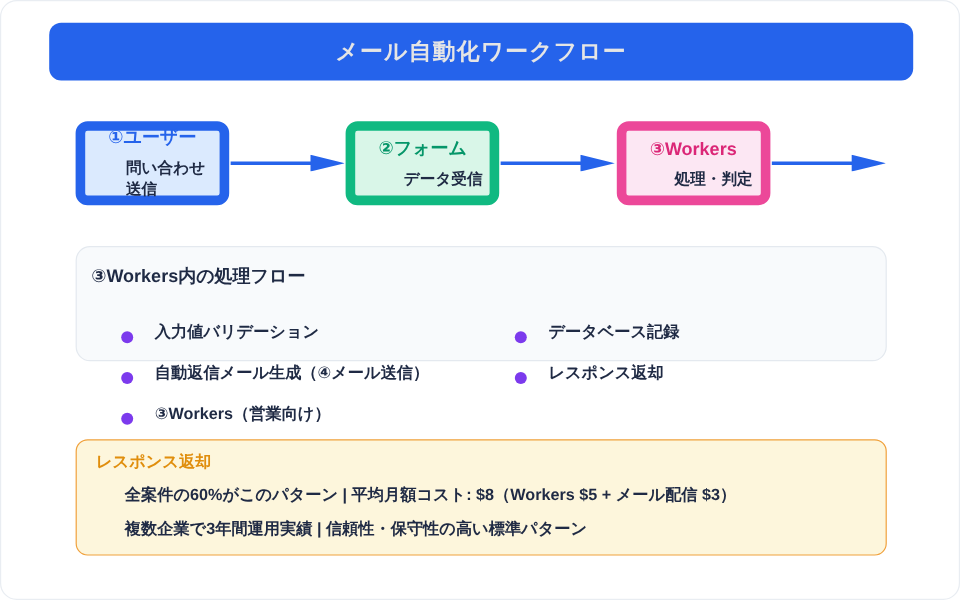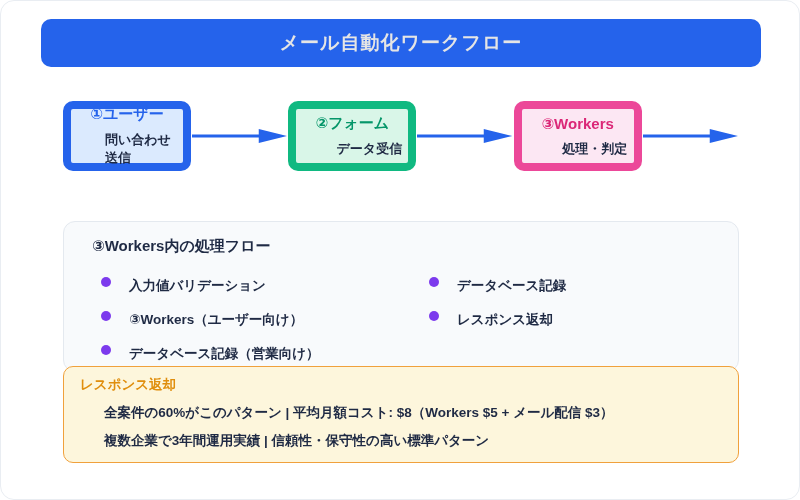--- a/index.html
+++ b/index.html
@@ -29,37 +29,37 @@
     border: 8px solid #701a75; border-radius: 10px;
     display: flex; flex-direction: column; align-items: center; justify-content: center;
     gap: 7px; background: #eee;
   }
   .flow-title { font-size: 15px; font-weight: 700; }
   .flow-sub   { font-size: 13px; font-weight: 700; color: #1f2a44; padding-left: 34px; }
   .arrow { flex: 1; display: flex; align-items: center; padding: 0 1px; }
   .arrow svg { width: 100%; height: 14px; }
 
   .workers-panel {
-    position: absolute; left: 62px; top: 220px; width: 676px; height: 151px;
+    position: absolute; left: 62px; top: 204px; width: 676px; height: 96px;
     background: #f8fafc;
     border: 1px solid #e4e9ef;
     border-radius: 12px;
-    padding: 15px 28px;
+    padding: 15px 12px;
   }
   .panel-title { font-size: 15px; font-weight: 700; color: #1f2a44; }
 
   .bullets {
     position: absolute; left: 100px; top: 264px; width: 638px;
     display: grid;
     grid-template-columns: 328px 1fr;
     grid-auto-flow: column;
     grid-template-rows: repeat(3, 21px);
     row-gap: 13px;
   }
-  .bullet-item { display: flex; align-items: flex-start; margin-top: 12px; }
+  .bullet-item { display: flex; align-items: flex-end; margin-top: 12px; }
   .dot { width: 10px; height: 10px; border-radius: 50%; margin-right: 18px; flex: none; background: #7c3aed; }
   .bullet-text { font-size: 13.5px; font-weight: 700; color: #1f2a44; white-space: nowrap; }
 
   .results-panel {
     position: absolute; left: 62px; top: 365px; width: 676px; height: 97px;
     background: #fdf6dc;
     border: 1.5px solid #f0a13c;
     border-radius: 10px;
     padding: 9px 16px;
   }
@@ -120,25 +120,25 @@
     <div class="panel-title">③Workers内の処理フロー</div>
   </div>
 
   <div class="bullets">
     <div class="bullet-item">
       <span class="dot" style="background: rgb(124, 58, 237);"></span>
       <span class="bullet-text">入力値バリデーション</span>
     </div>
     <div class="bullet-item">
       <span class="dot" style="background: rgb(124, 58, 237);"></span>
-      <span class="bullet-text">③Workers（ユーザー向け）</span>
+      <span class="bullet-text">自動返信メール生成（④メール送信）</span>
     </div>
     <div class="bullet-item">
       <span class="dot" style="background: rgb(124, 58, 237);"></span>
-      <span class="bullet-text">データベース記録（営業向け）</span>
+      <span class="bullet-text">③Workers（営業向け）</span>
     </div>
     <div class="bullet-item">
       <span class="dot" style="background: rgb(124, 58, 237);"></span>
       <span class="bullet-text">データベース記録</span>
     </div>
     <div class="bullet-item">
       <span class="dot" style="background: rgb(124, 58, 237);"></span>
       <span class="bullet-text">レスポンス返却</span>
     </div>
   </div>

